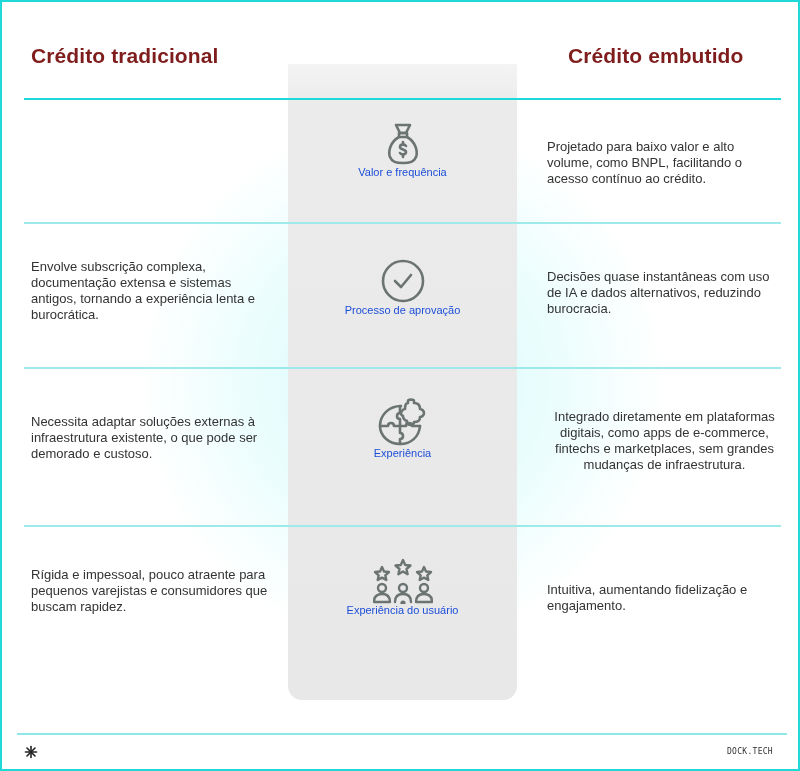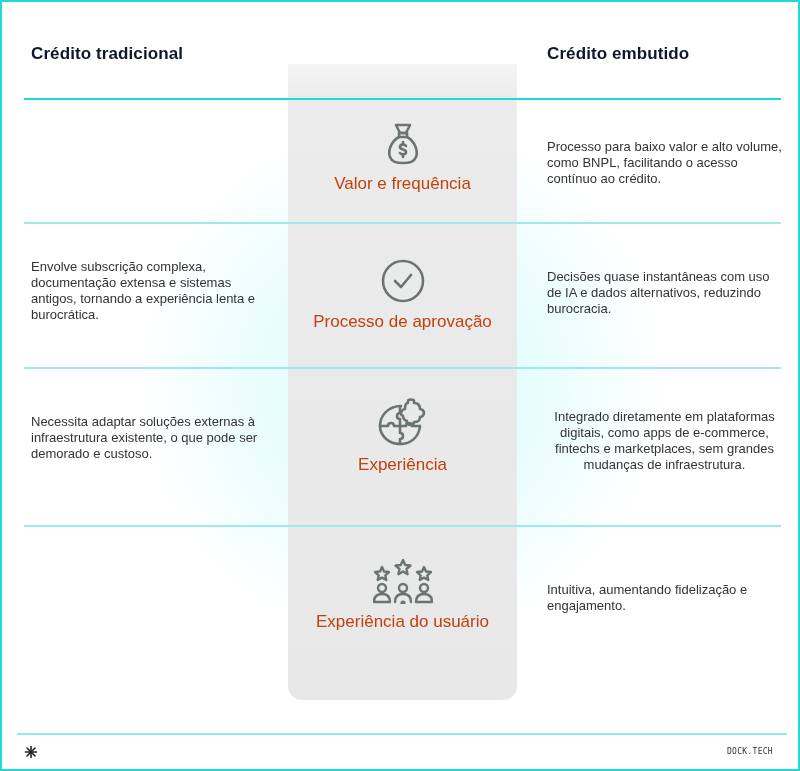--- a/index.html
+++ b/index.html
@@ -14,25 +14,25 @@
       position: absolute; left: 140px; top: 120px; width: 520px; height: 520px;
       border-radius: 50%;
       background: radial-gradient(circle, rgba(210,250,250,0.9) 0%, rgba(225,252,252,0.6) 45%, rgba(255,255,255,0) 72%);
     }
     .center-col {
       position: absolute; left: 286px; top: 62px; width: 229px; height: 636px;
       background: linear-gradient(to bottom, #f4f4f4 0px, #ebebeb 40px, #e8e8e8 100%);
       border-radius: 0 0 14px 14px;
     }
     .col-title {
-      position: absolute; top: 42px; font-size: 17px; font-weight: bold;
-      color: #0f172a; letter-spacing: 0.1px; text-align: right;
+      position: absolute; top: 42px; font-size: 21px; font-weight: bold;
+      color: #7f1d1d; letter-spacing: 0.1px; text-align: right;
     }
     .col-title.left { left: 29px; }
-    .col-title.right { left: 545px; }
+    .col-title.right { left: 566px; }
 
     .header-line {
       position: absolute; left: 22px; top: 96px; width: 757px; height: 2px; background: #1fd8d8;
     }
     .sep {
       position: absolute; left: 22px; width: 757px; height: 2px; background: #9eeaea;
     }
     .footer-line {
       position: absolute; left: 15px; top: 731px; width: 770px; height: 2px; background: #8fe8e8;
     }
@@ -42,21 +42,21 @@
       width: 240px;
     }
     .cell-text.left { left: 29px; }
     .cell-text.right { left: 545px; width: 235px; }
 
     .mid {
       position: absolute; left: 286px; width: 229px; text-align: center;
     }
     .mid .icon { display: block; margin: 0 auto; }
     .mid .label {
-      display: block; margin-top: 8px; font-size: 17px; color: #c2410c;
+      display: block; font-size: 11px; color: #1d4ed8;
     }
 
     .footer-mark { position: absolute; left: 22px; top: 743px; width: 14px; height: 14px; }
     .footer-brand {
       position: absolute; right: 25px; top: 745px; font-size: 8px; color: #333;
       font-family: "DejaVu Sans Mono", "Liberation Mono", monospace; letter-spacing: 0.3px;
     }
   </style>
 </head>
 <body>
@@ -72,21 +72,21 @@
   <div class="mid" style="top:120px;">
     <svg class="icon" width="34" height="44" viewBox="0 0 34 44" fill="none" stroke="#6b7472" stroke-width="2.6" stroke-linejoin="round" stroke-linecap="round">
       <path d="M10 3 H24 L20 11 H14 Z"></path>
       <path d="M13 11 H21 L21 15 H13 Z"></path>
       <path d="M13 15 C4 20 2 30 4 35 C6 40 10 41 17 41 C24 41 28 40 30 35 C32 30 30 20 21 15"></path>
       <path d="M20 24 C19 22 14 22 14 25 C14 28 20 27 20 30 C20 33 15 33 14 31"></path>
       <path d="M17 20 V22 M17 33 V35"></path>
     </svg>
     <span class="label">Valor e frequência</span>
   </div>
-  <div class="cell-text right" style="top:137px;">Processo para baixo valor e alto volume, como BNPL, facilitando o acesso contínuo ao crédito.</div>
+  <div class="cell-text right" style="top:137px;">Projetado para baixo valor e alto volume, como BNPL, facilitando o acesso contínuo ao crédito.</div>
   <div class="sep" style="top:220px;"></div>
 
   <div class="cell-text left" style="top:257px;">Envolve subscrição complexa, documentação extensa e sistemas antigos, tornando a experiência lenta e burocrática.</div>
   <div class="mid" style="top:256px;">
     <svg class="icon" width="46" height="46" viewBox="0 0 46 46" fill="none" stroke="#6b7472" stroke-width="2.6" stroke-linecap="round" stroke-linejoin="round">
       <circle cx="23" cy="23" r="20"></circle>
       <path d="M15 23 L21 29 L31 17"></path>
     </svg>
     <span class="label">Processo de aprovação</span>
   </div>
@@ -100,20 +100,21 @@
       <path d="M4 29 H12 C12 25 18 25 18 29 H24 V22 C20 22 20 16 24 16 V9"></path>
       <path d="M24 29 V36 C28 36 28 42 24 42 V47"></path>
       <path d="M24 29 H30 C30 25 36 25 36 29 H44"></path>
       <path d="M32 4 C32 2 38 2 38 4 L38 6 C42 6 44 8 44 12 C46 12 48 14 48 16 C48 18 46 20 44 20 C44 24 42 25 38 25 C38 27 36 28 34 28 C32 28 30 26 31 24 C28 23 27 21 27 19 C25 18 24 16 26 14 C27 12 28 12 29 12 C29 8 30 6 32 6 Z"></path>
     </svg>
     <span class="label">Experiência</span>
   </div>
   <div class="cell-text right" style="top:407px;text-align:center;">Integrado diretamente em plataformas digitais, como apps de e-commerce, fintechs e marketplaces, sem grandes mudanças de infraestrutura.</div>
   <div class="sep" style="top:523px;"></div>
 
+  <div class="cell-text left" style="top:565px;">Rígida e impessoal, pouco atraente para pequenos varejistas e consumidores que buscam rapidez.</div>
   <div class="mid" style="top:556px;">
     <svg class="icon" width="60" height="46" viewBox="0 0 60 46" fill="none" stroke="#6b7472" stroke-width="2.4" stroke-linecap="round" stroke-linejoin="round">
       <path d="M9 9 L11 13.5 L16 14 L12.3 17.3 L13.3 22 L9 19.6 L4.7 22 L5.7 17.3 L2 14 L7 13.5 Z"></path>
       <path d="M30 2 L32.2 7 L37.5 7.5 L33.5 11 L34.6 16.2 L30 13.5 L25.4 16.2 L26.5 11 L22.5 7.5 L27.8 7 Z"></path>
       <path d="M51 9 L53 13.5 L58 14 L54.3 17.3 L55.3 22 L51 19.6 L46.7 22 L47.7 17.3 L44 14 L49 13.5 Z"></path>
       <circle cx="9" cy="30" r="4"></circle>
       <circle cx="30" cy="30" r="4"></circle>
       <circle cx="51" cy="30" r="4"></circle>
       <path d="M1 44 C1 38 5 36 9 36 C13 36 17 38 17 44 Z"></path>
       <path d="M22 44 C22 38 26 36 30 36 C34 36 38 38 38 44"></path>

